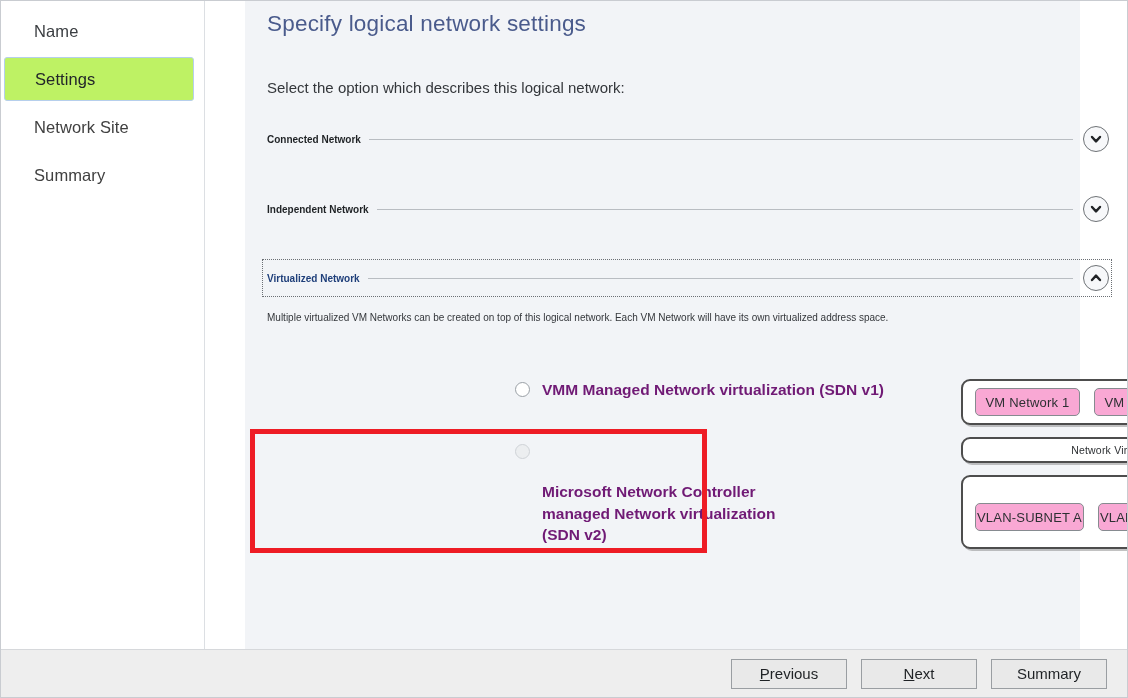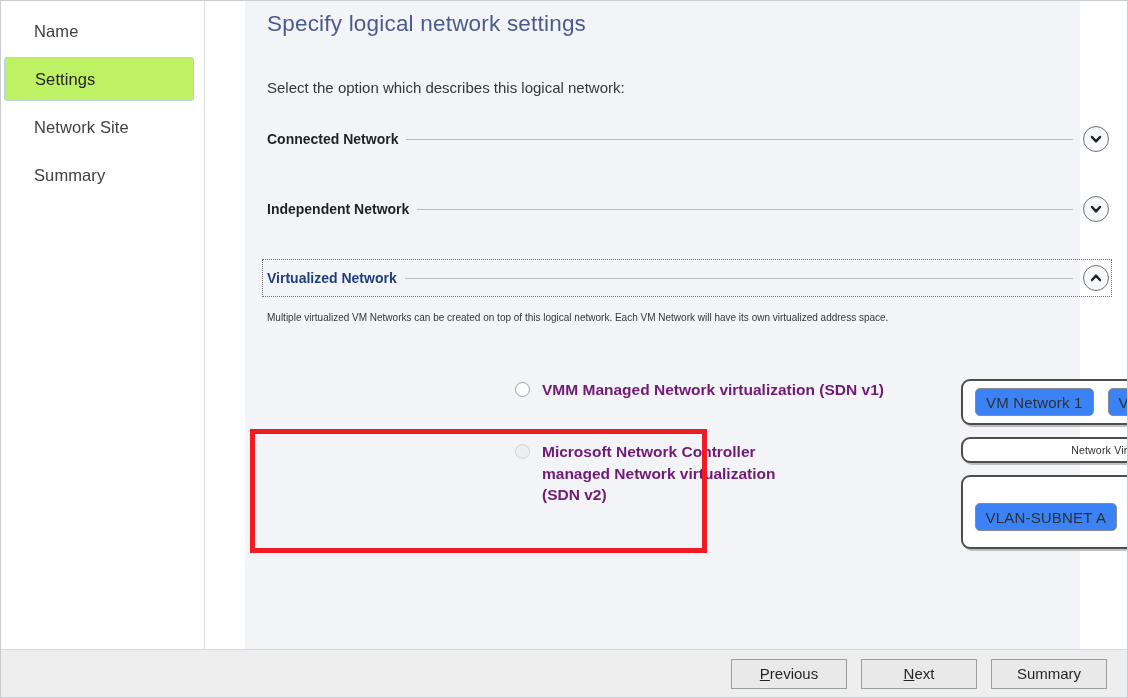--- a/index.html
+++ b/index.html
@@ -79,21 +79,21 @@
     width: 848px;
     height: 36px;
     display: flex;
     align-items: center;
   }
   .section-head.focused {
     outline: 1px dotted #6b6f74;
     outline-offset: 0;
   }
   .section-title {
-    font-size: 14px;
+    font-size: 10px;
     font-weight: bold;
     color: #1f2225;
     white-space: nowrap;
     padding: 0 8px 0 4px;
   }
   .section-title.accent { color: #1f3f7a; }
   .section-rule {
     flex: 1 1 auto;
     height: 1px;
     background: #b9bdc2;
@@ -143,21 +143,21 @@
     background: #eceef0;
   }
   .opt-label {
     margin-left: 12px;
     font-size: 15.5px;
     font-weight: bold;
     color: #701a75;
     line-height: 21.5px;
   }
   #opt-1 .opt-label { width: 418px; }
-  #opt-2 .opt-label { width: 260px; }
+  #opt-2 .opt-label { width: 260px; margin-top: 40px; }
 
   
   #annotation {
     position: absolute;
     left: 249px; top: 428px;
     width: 457px; height: 124px;
     border: 5px solid #ee1c25;
     pointer-events: none;
   }
 
@@ -175,29 +175,29 @@
   }
   #dbox-vmnets {
     height: 46px;
     display: flex; align-items: center;
     padding-left: 12px;
     gap: 14px;
   }
   .chip {
     border: 1.4px solid #868b90;
     border-radius: 5px;
-    background: #3b82f6;
+    background: #f9a8d4;
     height: 28px;
     min-width: 105px;
     display: flex; align-items: center; justify-content: center;
-    font-size: 15px;
+    font-size: 13px;
     color: #2d3033;
     letter-spacing: .2px;
     white-space: nowrap;
-    padding: 0 10px;
+    padding: 0 1px;
     cursor: pointer;
   }
   #dbox-netvirt {
     margin-top: 12px;
     height: 26px;
     display: flex; align-items: center; justify-content: center;
     font-size: 10.5px;
     color: #2d3033;
     letter-spacing: .2px;
   }

